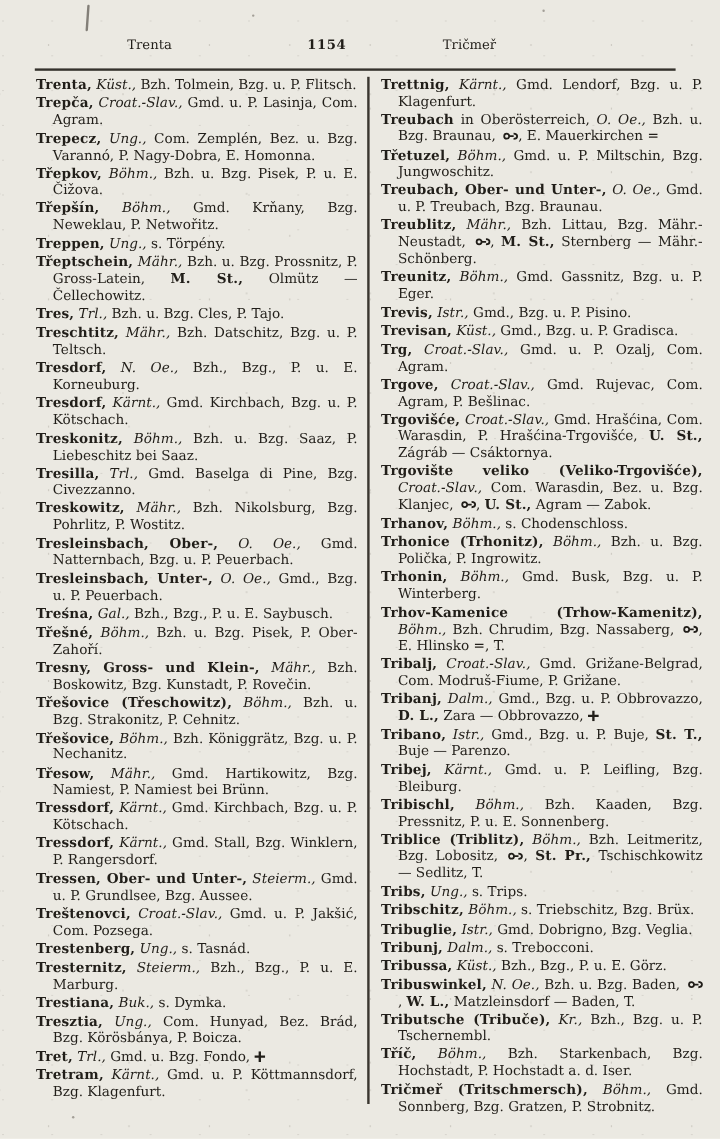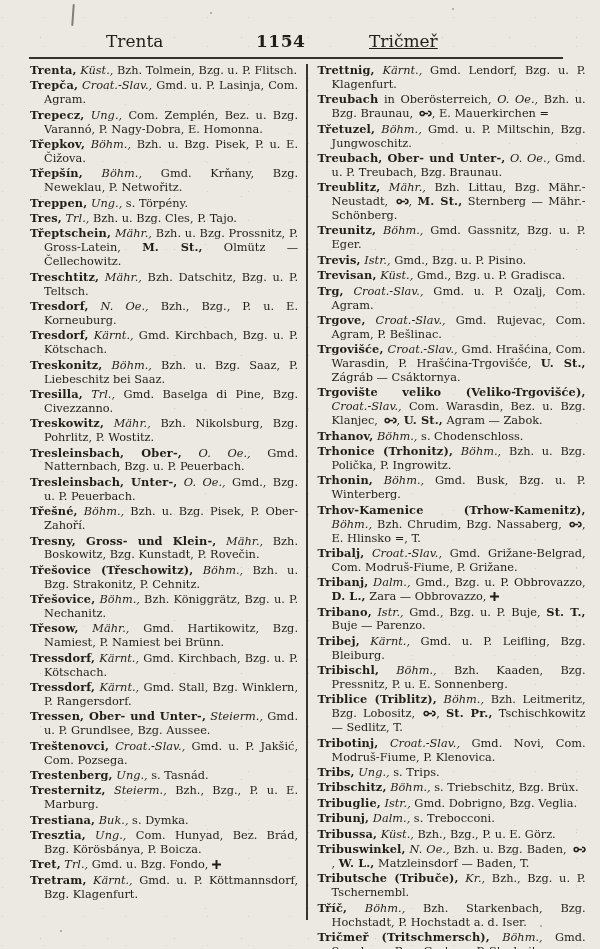--- a/index.html
+++ b/index.html
@@ -12,25 +12,25 @@
       radial-gradient(rgba(80,72,60,.20) .6px, transparent 1px),
       radial-gradient(rgba(80,72,60,.13) .5px, transparent .9px),
       radial-gradient(rgba(60,54,45,.10) .7px, transparent 1.1px);
     background-size:67px 53px, 41px 29px, 103px 83px;
     background-position:7px 11px, 23px 3px, 51px 37px;
     font-family:"DejaVu Serif","Liberation Serif",serif;
     color:#211e19;
   }
   .streak{position:absolute;background:rgba(45,40,33,.55);border-radius:2px;}
   .speck{position:absolute;background:rgba(55,48,40,.4);border-radius:50%;}
-  .page-header{position:absolute;top:31px;left:0;width:100%;height:20px;font-size:17px;}
+  .page-header{position:absolute;top:31px;left:0;width:100%;height:20px;font-size:11px;}
   .hdr{position:absolute;white-space:nowrap;}
   .hdr.left{left:106px;}
   .hdr.center{left:256px;letter-spacing:.5px;font-weight:bold;}
-  .hdr.right{left:369px;text-decoration:underline;}
+  .hdr.right{left:369px;}
   .header-rule{position:absolute;top:57px;left:29px;width:534px;height:1.6px;background:#35322c;}
   .columns{position:absolute;top:64px;left:30px;width:557px;display:flex;}
   .col{width:268px;}
   .col[data-column="right"]{width:268px;}
   .col-divider{width:1.6px;background:#3a362f;margin:0 10px 0 8px;height:856px;flex:none;}
   p.entry{
     margin:0 0 1.5px 0;
     padding-left:14px;text-indent:-14px;
     font-size:11.35px;line-height:13.9px;
     text-align:justify;
@@ -58,30 +58,31 @@
   <div class="header-rule"></div>
 
   <div class="columns">
     <div class="col" data-column="left">
         <p class="entry"><span class="headword">Trenta,</span><span class="region-abbr"> Küst.,</span><span class="entry-text"> Bzh. Tolmein, Bzg. u. P. Flitsch.</span></p>
         <p class="entry"><span class="headword">Trepča,</span><span class="region-abbr"> Croat.-Slav.,</span><span class="entry-text"> Gmd. u. P. Lasinja, Com. Agram.</span></p>
         <p class="entry"><span class="headword">Trepecz,</span><span class="region-abbr"> Ung.,</span><span class="entry-text"> Com. Zemplén, Bez. u. Bzg. Varannó, P. Nagy-Dobra, E. Homonna.</span></p>
         <p class="entry"><span class="headword">Třepkov,</span><span class="region-abbr"> Böhm.,</span><span class="entry-text"> Bzh. u. Bzg. Pisek, P. u. E. Čižova.</span></p>
         <p class="entry"><span class="headword">Třepšín,</span><span class="region-abbr"> Böhm.,</span><span class="entry-text"> Gmd. Krňany, Bzg. Neweklau, P. Netwořitz.</span></p>
         <p class="entry"><span class="headword">Treppen,</span><span class="region-abbr"> Ung.,</span><span class="entry-text"> s. Törpény.</span></p>
+        <p class="entry"><span class="headword">Třeptschein,</span><span class="region-abbr"> Mähr.,</span><span class="entry-text"> Bzh. u. Bzg. Prossnitz, P. Gross-Latein, </span><span class="bold-abbr">M. St.,</span><span class="entry-text"> Olmütz — Čellechowitz.</span></p>
         <p class="entry"><span class="headword">Tres,</span><span class="region-abbr"> Trl.,</span><span class="entry-text"> Bzh. u. Bzg. Cles, P. Tajo.</span></p>
-        <p class="entry"><span class="headword">Třeptschein,</span><span class="region-abbr"> Mähr.,</span><span class="entry-text"> Bzh. u. Bzg. Prossnitz, P. Gross-Latein, </span><span class="bold-abbr">M. St.,</span><span class="entry-text"> Olmütz — Čellechowitz.</span></p>
         <p class="entry"><span class="headword">Treschtitz,</span><span class="region-abbr"> Mähr.,</span><span class="entry-text"> Bzh. Datschitz, Bzg. u. P. Teltsch.</span></p>
         <p class="entry"><span class="headword">Tresdorf,</span><span class="region-abbr"> N. Oe.,</span><span class="entry-text"> Bzh., Bzg., P. u. E. Korneuburg.</span></p>
         <p class="entry"><span class="headword">Tresdorf,</span><span class="region-abbr"> Kärnt.,</span><span class="entry-text"> Gmd. Kirchbach, Bzg. u. P. Kötschach.</span></p>
         <p class="entry"><span class="headword">Treskonitz,</span><span class="region-abbr"> Böhm.,</span><span class="entry-text"> Bzh. u. Bzg. Saaz, P. Liebeschitz bei Saaz.</span></p>
         <p class="entry"><span class="headword">Tresilla,</span><span class="region-abbr"> Trl.,</span><span class="entry-text"> Gmd. Baselga di Pine, Bzg. Civezzanno.</span></p>
         <p class="entry"><span class="headword">Treskowitz,</span><span class="region-abbr"> Mähr.,</span><span class="entry-text"> Bzh. Nikolsburg, Bzg. Pohrlitz, P. Wostitz.</span></p>
         <p class="entry"><span class="headword">Tresleinsbach, Ober-,</span><span class="region-abbr"> O. Oe.,</span><span class="entry-text"> Gmd. Natternbach, Bzg. u. P. Peuerbach.</span></p>
         <p class="entry"><span class="headword">Tresleinsbach, Unter-,</span><span class="region-abbr"> O. Oe.,</span><span class="entry-text"> Gmd., Bzg. u. P. Peuerbach.</span></p>
+        <p class="entry"><span class="headword">Treśna,</span><span class="region-abbr"> Gal.,</span><span class="entry-text"> Bzh., Bzg., P. u. E. Saybusch.</span></p>
         <p class="entry"><span class="headword">Třešné,</span><span class="region-abbr"> Böhm.,</span><span class="entry-text"> Bzh. u. Bzg. Pisek, P. Ober-Zahoří.</span></p>
         <p class="entry"><span class="headword">Tresny, Gross- und Klein-,</span><span class="region-abbr"> Mähr.,</span><span class="entry-text"> Bzh. Boskowitz, Bzg. Kunstadt, P. Rovečin.</span></p>
         <p class="entry"><span class="headword">Třešovice (Třeschowitz),</span><span class="region-abbr"> Böhm.,</span><span class="entry-text"> Bzh. u. Bzg. Strakonitz, P. Cehnitz.</span></p>
         <p class="entry"><span class="headword">Třešovice,</span><span class="region-abbr"> Böhm.,</span><span class="entry-text"> Bzh. Königgrätz, Bzg. u. P. Nechanitz.</span></p>
         <p class="entry"><span class="headword">Třesow,</span><span class="region-abbr"> Mähr.,</span><span class="entry-text"> Gmd. Hartikowitz, Bzg. Namiest, P. Namiest bei Brünn.</span></p>
         <p class="entry"><span class="headword">Tressdorf,</span><span class="region-abbr"> Kärnt.,</span><span class="entry-text"> Gmd. Kirchbach, Bzg. u. P. Kötschach.</span></p>
         <p class="entry"><span class="headword">Tressdorf,</span><span class="region-abbr"> Kärnt.,</span><span class="entry-text"> Gmd. Stall, Bzg. Winklern, P. Rangersdorf.</span></p>
         <p class="entry"><span class="headword">Tressen, Ober- und Unter-,</span><span class="region-abbr"> Steierm.,</span><span class="entry-text"> Gmd. u. P. Grundlsee, Bzg. Aussee.</span></p>
         <p class="entry"><span class="headword">Treštenovci,</span><span class="region-abbr"> Croat.-Slav.,</span><span class="entry-text"> Gmd. u. P. Jakšić, Com. Pozsega.</span></p>
         <p class="entry"><span class="headword">Trestenberg,</span><span class="region-abbr"> Ung.,</span><span class="entry-text"> s. Tasnád.</span></p>
@@ -122,21 +123,20 @@
         <p class="entry"><span class="headword">Tribalj,</span><span class="region-abbr"> Croat.-Slav.,</span><span class="entry-text"> Gmd. Grižane-Belgrad, Com. Modruš-Fiume, P. Grižane.</span></p>
         <p class="entry"><span class="headword">Tribanj,</span><span class="region-abbr"> Dalm.,</span><span class="entry-text"> Gmd., Bzg. u. P. Obbrovazzo, </span><span class="bold-abbr">D. L.,</span><span class="entry-text"> Zara — Obbrovazzo, </span><span class="icon"><svg width="9" height="9" viewBox="0 0 12 12">
               <path d="M4.7 0h2.6v4.7H12v2.6H7.3V12H4.7V7.3H0V4.7h4.7z" fill="#211e19"></path>
             </svg></span></p>
         <p class="entry"><span class="headword">Tribano,</span><span class="region-abbr"> Istr.,</span><span class="entry-text"> Gmd., Bzg. u. P. Buje, </span><span class="bold-abbr">St. T.,</span><span class="entry-text"> Buje — Parenzo.</span></p>
         <p class="entry"><span class="headword">Tribej,</span><span class="region-abbr"> Kärnt.,</span><span class="entry-text"> Gmd. u. P. Leifling, Bzg. Bleiburg.</span></p>
         <p class="entry"><span class="headword">Tribischl,</span><span class="region-abbr"> Böhm.,</span><span class="entry-text"> Bzh. Kaaden, Bzg. Pressnitz, P. u. E. Sonnenberg.</span></p>
         <p class="entry"><span class="headword">Triblice (Triblitz),</span><span class="region-abbr"> Böhm.,</span><span class="entry-text"> Bzh. Leitmeritz, Bzg. Lobositz, </span><span class="icon"><svg width="15" height="9" viewBox="0 0 26 14">
               <path d="M5.5 7a3.6 3.6 0 1 0 7.2 0a3.6 3.6 0 1 0 -7.2 0 M12.7 7h6.5 M19 3.2c3.4 0 5.2 1.4 5.2 3.8s-1.8 3.8-5.2 3.8" fill="none" stroke="#211e19" stroke-width="2.6"></path>
             </svg></span><span class="entry-text">, </span><span class="bold-abbr">St. Pr.,</span><span class="entry-text"> Tschischkowitz — Sedlitz, T.</span></p>
-        <p class="entry"><span class="headword">Tribotinj,</span><span class="region-abbr"> Croat.-Slav.,</span><span class="entry-text"> Gmd. Novi, Com. Modruš-Fiume, P. Klenovica.</span></p>
         <p class="entry"><span class="headword">Tribs,</span><span class="region-abbr"> Ung.,</span><span class="entry-text"> s. Trips.</span></p>
         <p class="entry"><span class="headword">Tribschitz,</span><span class="region-abbr"> Böhm.,</span><span class="entry-text"> s. Triebschitz, Bzg. Brüx.</span></p>
         <p class="entry"><span class="headword">Tribuglie,</span><span class="region-abbr"> Istr.,</span><span class="entry-text"> Gmd. Dobrigno, Bzg. Veglia.</span></p>
         <p class="entry"><span class="headword">Tribunj,</span><span class="region-abbr"> Dalm.,</span><span class="entry-text"> s. Trebocconi.</span></p>
         <p class="entry"><span class="headword">Tribussa,</span><span class="region-abbr"> Küst.,</span><span class="entry-text"> Bzh., Bzg., P. u. E. Görz.</span></p>
         <p class="entry"><span class="headword">Tribuswinkel,</span><span class="region-abbr"> N. Oe.,</span><span class="entry-text"> Bzh. u. Bzg. Baden, </span><span class="icon"><svg width="15" height="9" viewBox="0 0 26 14">
               <path d="M5.5 7a3.6 3.6 0 1 0 7.2 0a3.6 3.6 0 1 0 -7.2 0 M12.7 7h6.5 M19 3.2c3.4 0 5.2 1.4 5.2 3.8s-1.8 3.8-5.2 3.8" fill="none" stroke="#211e19" stroke-width="2.6"></path>
             </svg></span><span class="entry-text">, </span><span class="bold-abbr">W. L.,</span><span class="entry-text"> Matzleinsdorf — Baden, T.</span></p>
         <p class="entry"><span class="headword">Tributsche (Tribuče),</span><span class="region-abbr"> Kr.,</span><span class="entry-text"> Bzh., Bzg. u. P. Tschernembl.</span></p>
         <p class="entry"><span class="headword">Tříč,</span><span class="region-abbr"> Böhm.,</span><span class="entry-text"> Bzh. Starkenbach, Bzg. Hochstadt, P. Hochstadt a. d. Iser.</span></p>

